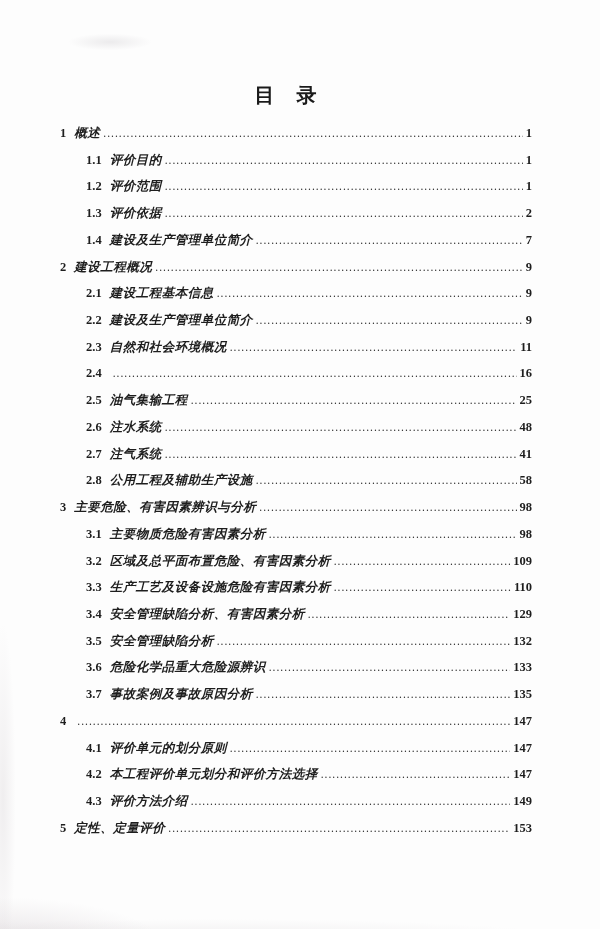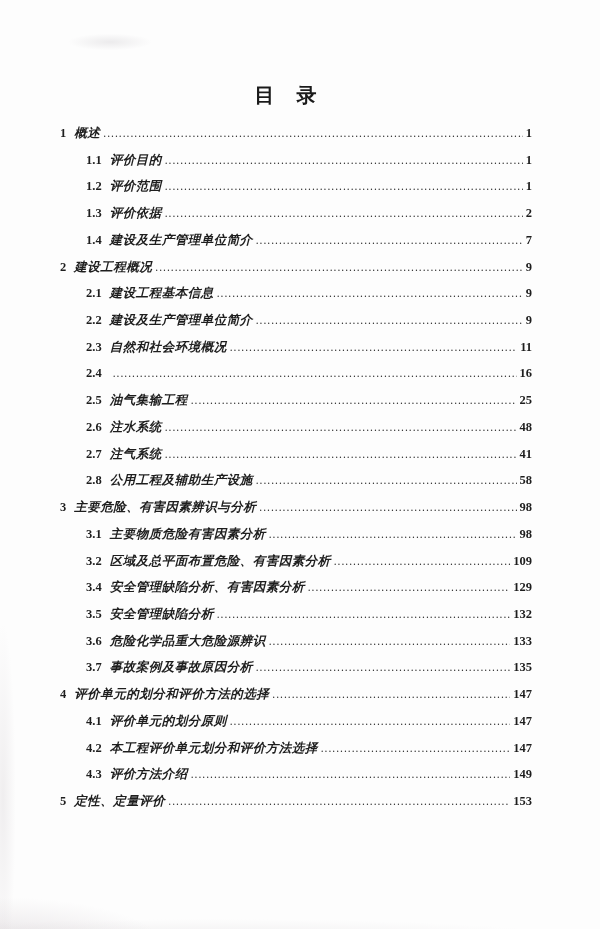--- a/index.html
+++ b/index.html
@@ -177,20 +177,26 @@
     <span class="toc-dots"></span>
     <span class="toc-page">98</span>
   </div>
       <div class="toc-row level-2">
     <span class="toc-num">3.2</span>
     <span class="toc-label">区域及总平面布置危险、有害因素分析</span>
     <span class="toc-dots"></span>
     <span class="toc-page">109</span>
   </div>
       <div class="toc-row level-2">
+    <span class="toc-num">3.3</span>
+    <span class="toc-label">生产工艺及设备设施危险有害因素分析</span>
+    <span class="toc-dots"></span>
+    <span class="toc-page">110</span>
+  </div>
+      <div class="toc-row level-2">
     <span class="toc-num">3.4</span>
     <span class="toc-label">安全管理缺陷分析、有害因素分析</span>
     <span class="toc-dots"></span>
     <span class="toc-page">129</span>
   </div>
       <div class="toc-row level-2">
     <span class="toc-num">3.5</span>
     <span class="toc-label">安全管理缺陷分析</span>
     <span class="toc-dots"></span>
     <span class="toc-page">132</span>
@@ -202,21 +208,20 @@
     <span class="toc-page">133</span>
   </div>
       <div class="toc-row level-2">
     <span class="toc-num">3.7</span>
     <span class="toc-label">事故案例及事故原因分析</span>
     <span class="toc-dots"></span>
     <span class="toc-page">135</span>
   </div>
       <div class="toc-row level-1">
     <span class="toc-num">4</span>
-    <span class="toc-label">评价单元的划分和评价方法的选择</span>
     <span class="toc-dots"></span>
     <span class="toc-page">147</span>
   </div>
       <div class="toc-row level-2">
     <span class="toc-num">4.1</span>
     <span class="toc-label">评价单元的划分原则</span>
     <span class="toc-dots"></span>
     <span class="toc-page">147</span>
   </div>
       <div class="toc-row level-2">

